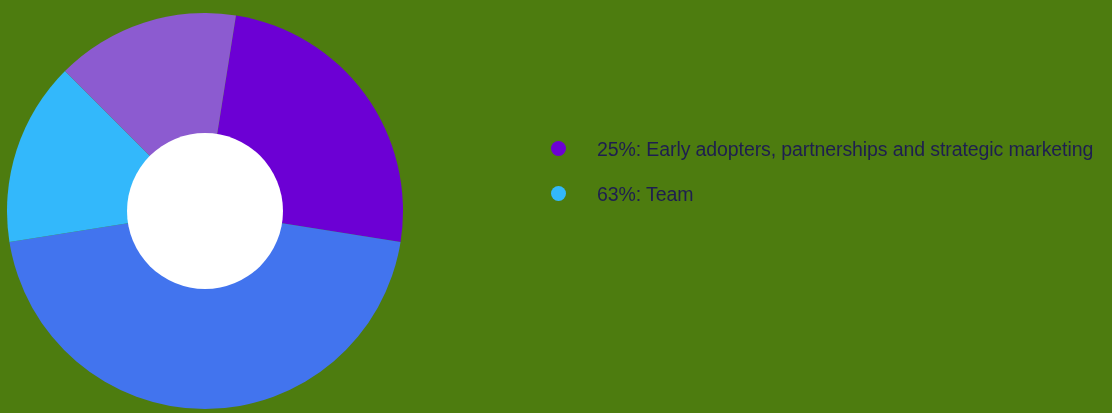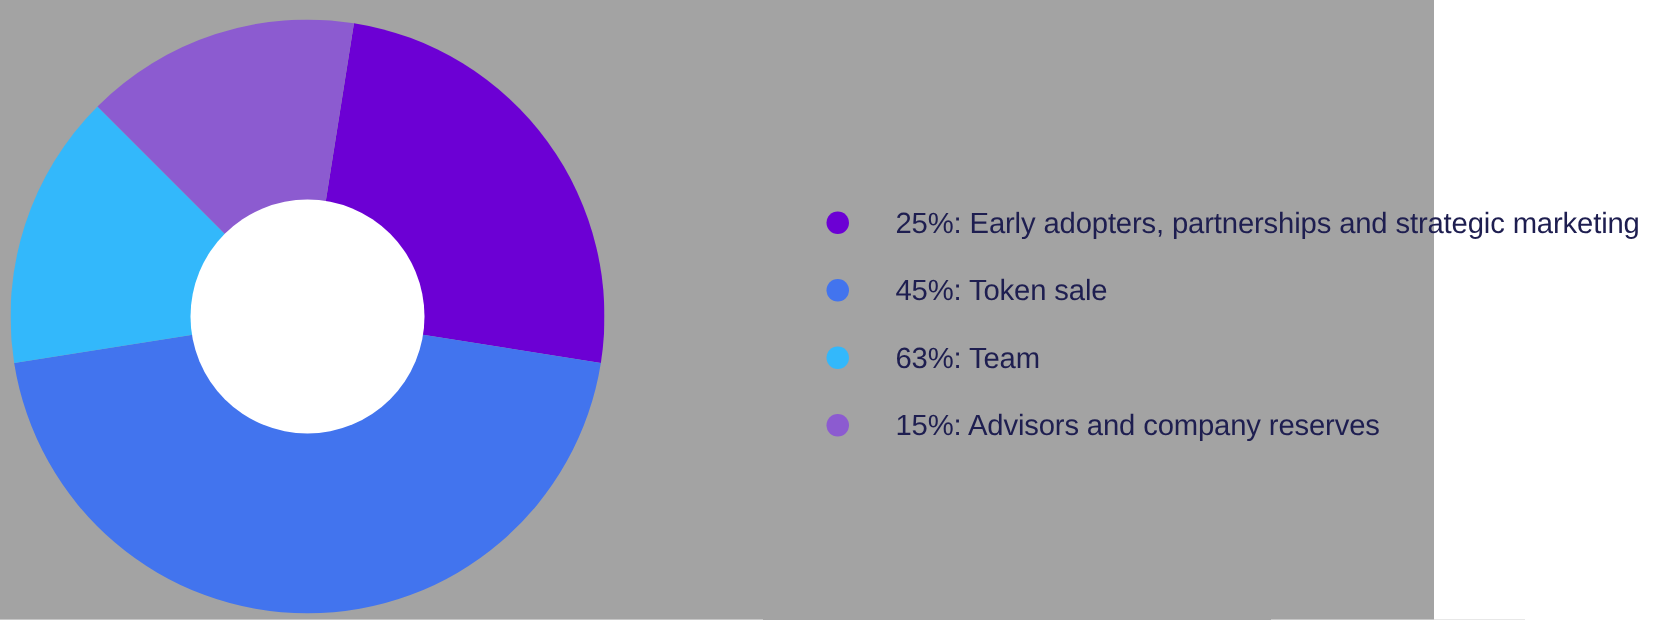--- a/index.html
+++ b/index.html
@@ -8,23 +8,23 @@
     background: #ffffff;
   }
   body {
     width: 1112px;
     height: 413px;
     font-family: "Liberation Sans", sans-serif;
     overflow: hidden;
   }
   #page {
     position: relative;
-    width: 956px;
+    width: 1112px;
     height: 413px;
-    background: #a3a3a3;
+    background: #4d7c0f;
   }
 
   
   #donut-wrap {
     position: absolute;
     left: 7px;
     top: 13px;
     width: 396px;
     height: 396px;
   }
@@ -79,30 +79,22 @@
       </svg>
   </div>
 
   <div id="legend">
 
     <div class="legend-row">
       <span class="legend-swatch" style="background: rgb(108, 0, 212);"></span>
       <span class="legend-label">25%: Early adopters, partnerships and strategic marketing</span>
     </div>
 
-    <div class="legend-row">
-      <span class="legend-swatch" style="background: rgb(66, 116, 238);"></span>
-      <span class="legend-label">45%: Token sale</span>
-    </div>
 
     <div class="legend-row">
       <span class="legend-swatch" style="background: rgb(51, 184, 251);"></span>
       <span class="legend-label">63%: Team</span>
     </div>
 
-    <div class="legend-row">
-      <span class="legend-swatch" style="background: rgb(140, 91, 208);"></span>
-      <span class="legend-label">15%: Advisors and company reserves</span>
-    </div>
 
   </div>
 
 </div>
 
 </body></html>

